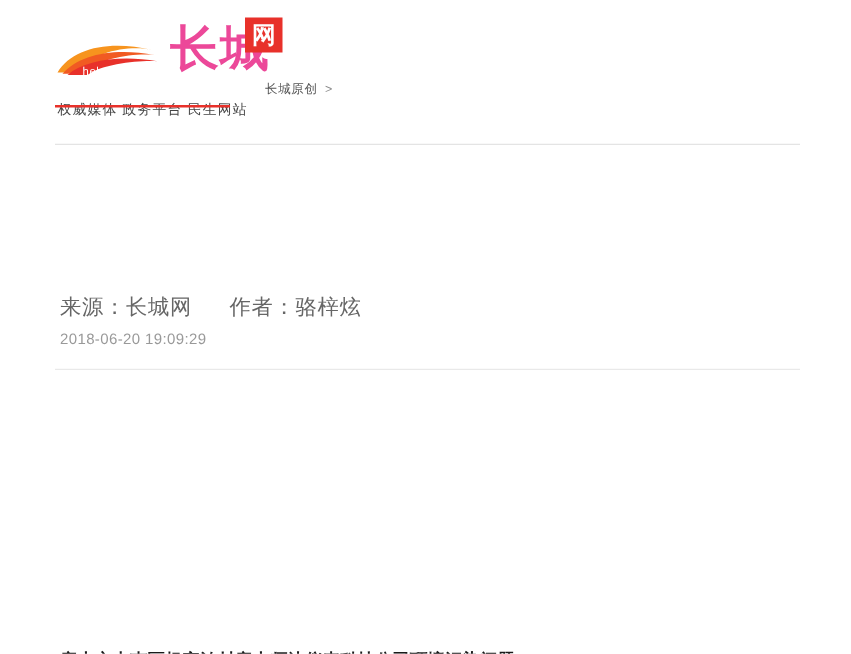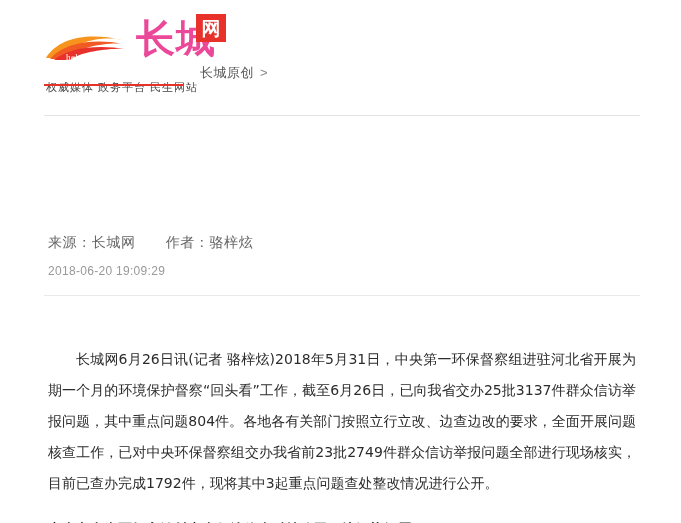--- a/index.html
+++ b/index.html
@@ -66,44 +66,44 @@
     font-family: "DejaVu Sans", "Liberation Sans", sans-serif;
   }
   .logo-domain {
     position: absolute;
     left: 22px;
     top: 40px;
     font-size: 9px;
     color: #ffffff;
     letter-spacing: 0.5px;
     z-index: 3;
-    font-family: Liberation Serif, serif;
+    font-family: Liberation Sans, sans-serif;
   }
   .logo-slogan {
     position: absolute;
     left: 46px;
     top: 80px;
     font-size: 11px;
     color: #444444;
     letter-spacing: 1px;
     white-space: nowrap;
   }
   .logo-underline {
     position: absolute;
     left: 44px;
     top: 84px;
     width: 140px;
     height: 2px;
     background: #e8312a;
   }
   .breadcrumb {
     position: absolute;
-    left: 200px;
+    left: 212px;
     top: 64px;
-    font-size: 13px;
+    font-size: 10px;
     color: #555555;
     letter-spacing: 0.5px;
   }
   .breadcrumb .sep {
     color: #888888;
     margin-left: 6px;
   }
 
   .header-rule {
     position: absolute;
@@ -126,21 +126,21 @@
     line-height: 38px;
     color: #1a1a1a;
     font-family: "DejaVu Sans", "Liberation Sans", sans-serif;
   }
 
   
   .meta-line {
     position: absolute;
     left: 48px;
     top: 234px;
-    font-size: 14px;
+    font-size: 17px;
     color: #666666;
     letter-spacing: 0.6px;
   }
   .meta-line .meta-gap {
     display: inline-block;
     width: 30px;
   }
   .meta-date {
     position: absolute;
     left: 48px;
@@ -211,17 +211,16 @@
     <div class="header-rule"></div>
   </div>
 
 
   <div class="meta-line">
     <span>来源：</span><span>长城网</span><span class="meta-gap"></span><span>作者：</span><span>骆梓炫</span>
   </div>
   <div class="meta-date">2018-06-20 19:09:29</div>
   <div class="meta-rule"></div>
 
-  <p class="body-text">长城网6月26日讯(记者 骆梓炫)2018年5月31日，中央第一环保督察组进驻河北省开展为期一个月的环境保护督察“回头看”工作，截至6月26日，已向我省交办25批3137件群众信访举报问题，其中重点问题804件。各地各有关部门按照立行立改、边查边改的要求，全面开展问题核查工作，已对中央环保督察组交办我省前23批2749件群众信访举报问题全部进行现场核实，目前已查办完成1792件，现将其中3起重点问题查处整改情况进行公开。</p>
 
   <h2 class="subhead">唐山市丰南区杨家泊村唐山师达仪表科技公司环境污染问题</h2>
 
 </div>
 
 </body></html>

